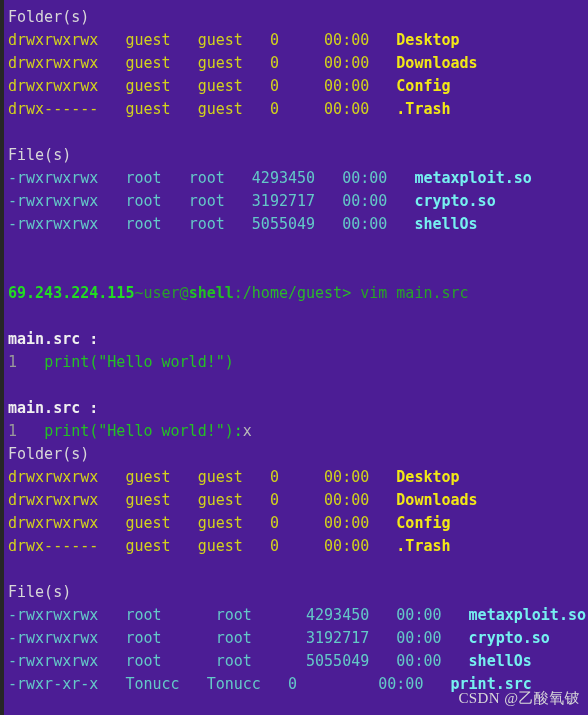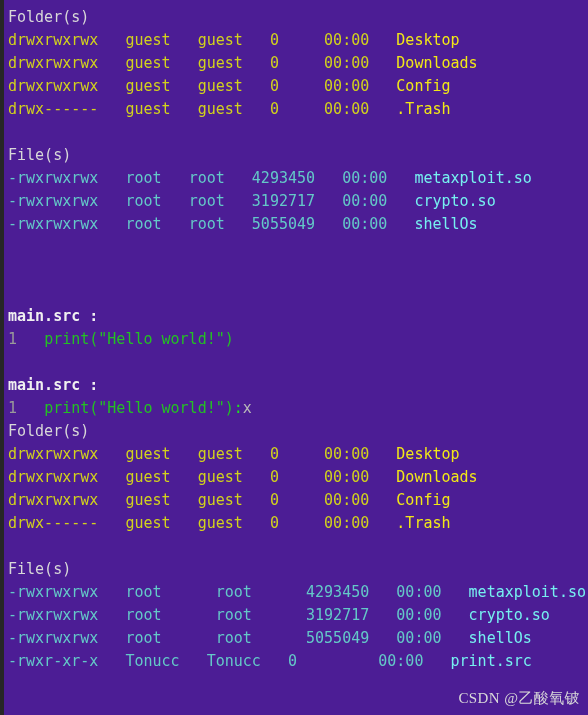--- a/index.html
+++ b/index.html
@@ -40,23 +40,23 @@
     height: 23px;
     white-space: pre;
     padding-left: 8px;
     box-sizing: border-box;
   }
   .line.blank { height: 23px; }
 
   
   .c-header   { color: #d8d8d8; }              
   .c-dir      { color: #d2d21c; }              
-  .c-dirname  { color: #f2e816; font-weight: normal; }
+  .c-dirname  { color: #f2e816; font-weight: bold; }
   .c-file     { color: #64c8c8; }              
-  .c-filename { color: #76f0f0; font-weight: normal; }
+  .c-filename { color: #76f0f0; font-weight: bold; }
   .c-ip       { color: #22dd22; font-weight: bold; }
   .c-user     { color: #2aa02a; }
   .c-host     { color: #23c023; font-weight: bold; }
   .c-path     { color: #2ab82a; }
   .c-cmd      { color: #27a427; }
   .c-vimtitle { color: #f0f0f0; font-weight: bold; text-align: center; }
   .c-lineno   { color: #9a9a9a; }
   .c-code     { color: #24c024; }
   .c-colon    { color: #22dd22; }
   .c-exkey    { color: #b9b9b9; }
@@ -96,20 +96,21 @@
 
     <div class="line"><span class="c-file">-rwxrwxrwx</span><span class="c-file">   </span><span class="c-file">root</span><span class="c-file">   </span><span class="c-file">root</span><span class="c-file">   </span><span class="c-file">4293450</span><span class="c-file">   </span><span class="c-file">00:00</span><span class="c-file">   </span><span class="c-filename">metaxploit.so</span></div>
 
     <div class="line"><span class="c-file">-rwxrwxrwx</span><span class="c-file">   </span><span class="c-file">root</span><span class="c-file">   </span><span class="c-file">root</span><span class="c-file">   </span><span class="c-file">3192717</span><span class="c-file">   </span><span class="c-file">00:00</span><span class="c-file">   </span><span class="c-filename">crypto.so</span></div>
 
     <div class="line"><span class="c-file">-rwxrwxrwx</span><span class="c-file">   </span><span class="c-file">root</span><span class="c-file">   </span><span class="c-file">root</span><span class="c-file">   </span><span class="c-file">5055049</span><span class="c-file">   </span><span class="c-file">00:00</span><span class="c-file">   </span><span class="c-filename">shellOs</span></div>
 
     <div class="line blank"></div>
     <div class="line blank"></div>
 
+    <div class="line"><span class="c-ip">69.243.224.115</span><span class="c-user">~user@</span><span class="c-host">shell</span><span class="c-path">:/home/guest&gt;</span><span class="c-cmd"> vim main.src</span></div>
 
     <div class="line blank"></div>
 
     <div class="line"><span class="c-vimtitle">main.src :</span></div>
     <div class="line"><span class="c-lineno">1</span><span class="c-lineno">   </span><span class="c-code">print("Hello world!")</span></div>
 
     <div class="line blank"></div>
 
     <div class="line"><span class="c-vimtitle">main.src :</span></div>
     <div class="line"><span class="c-lineno">1</span><span class="c-lineno">   </span><span class="c-code">print("Hello world!")</span><span class="c-colon">:</span><span class="c-exkey">x</span></div>

